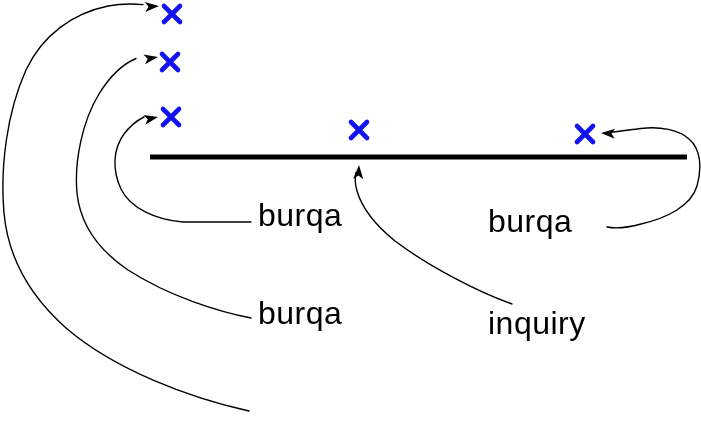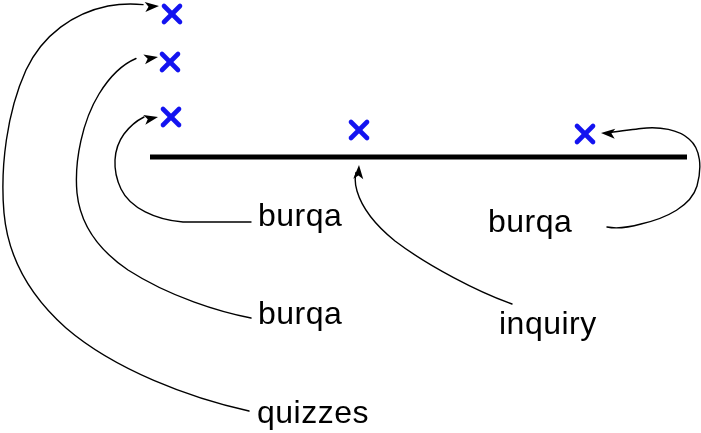--- a/index.html
+++ b/index.html
@@ -53,16 +53,15 @@
       <line x1="351" y1="122" x2="367" y2="138" stroke="#1313f0" stroke-width="4.6" stroke-linecap="round"></line>
       <line x1="351" y1="138" x2="367" y2="122" stroke="#1313f0" stroke-width="4.6" stroke-linecap="round"></line>
       <path d="M607,227 C617,229 630,227 641,224 C667,218 691,206 697,186 C702,168 701,149 689,139 C679,130 660,126 641,128.5 C630,130 619,131 610,132.6" fill="none" stroke="#000000" stroke-width="1.4" stroke-linecap="round"></path>
       <polygon points="0,0 -14,-5 -10.5,0 -14,5" fill="#000000" transform="translate(601,133) rotate(183)"></polygon>
       <line x1="577" y1="126" x2="593" y2="142" stroke="#1313f0" stroke-width="4.6" stroke-linecap="round"></line>
       <line x1="577" y1="142" x2="593" y2="126" stroke="#1313f0" stroke-width="4.6" stroke-linecap="round"></line>
     </svg>
 
   <div class="word-label" style="left: 258px; top: 199px;">burqa</div>
   <div class="word-label" style="left: 258px; top: 297px;">burqa</div>
-  <div class="word-label" style="left: 257px; top: 396px;">quizzes</div>
-  <div class="word-label" style="left: 488px; top: 307px; margin-left: 11px;">inquiry</div>
+  <div class="word-label" style="left: 488px; top: 307px;">inquiry</div>
   <div class="word-label" style="left: 488px; top: 205px;">burqa</div>
 </div>
 
 </body></html>

